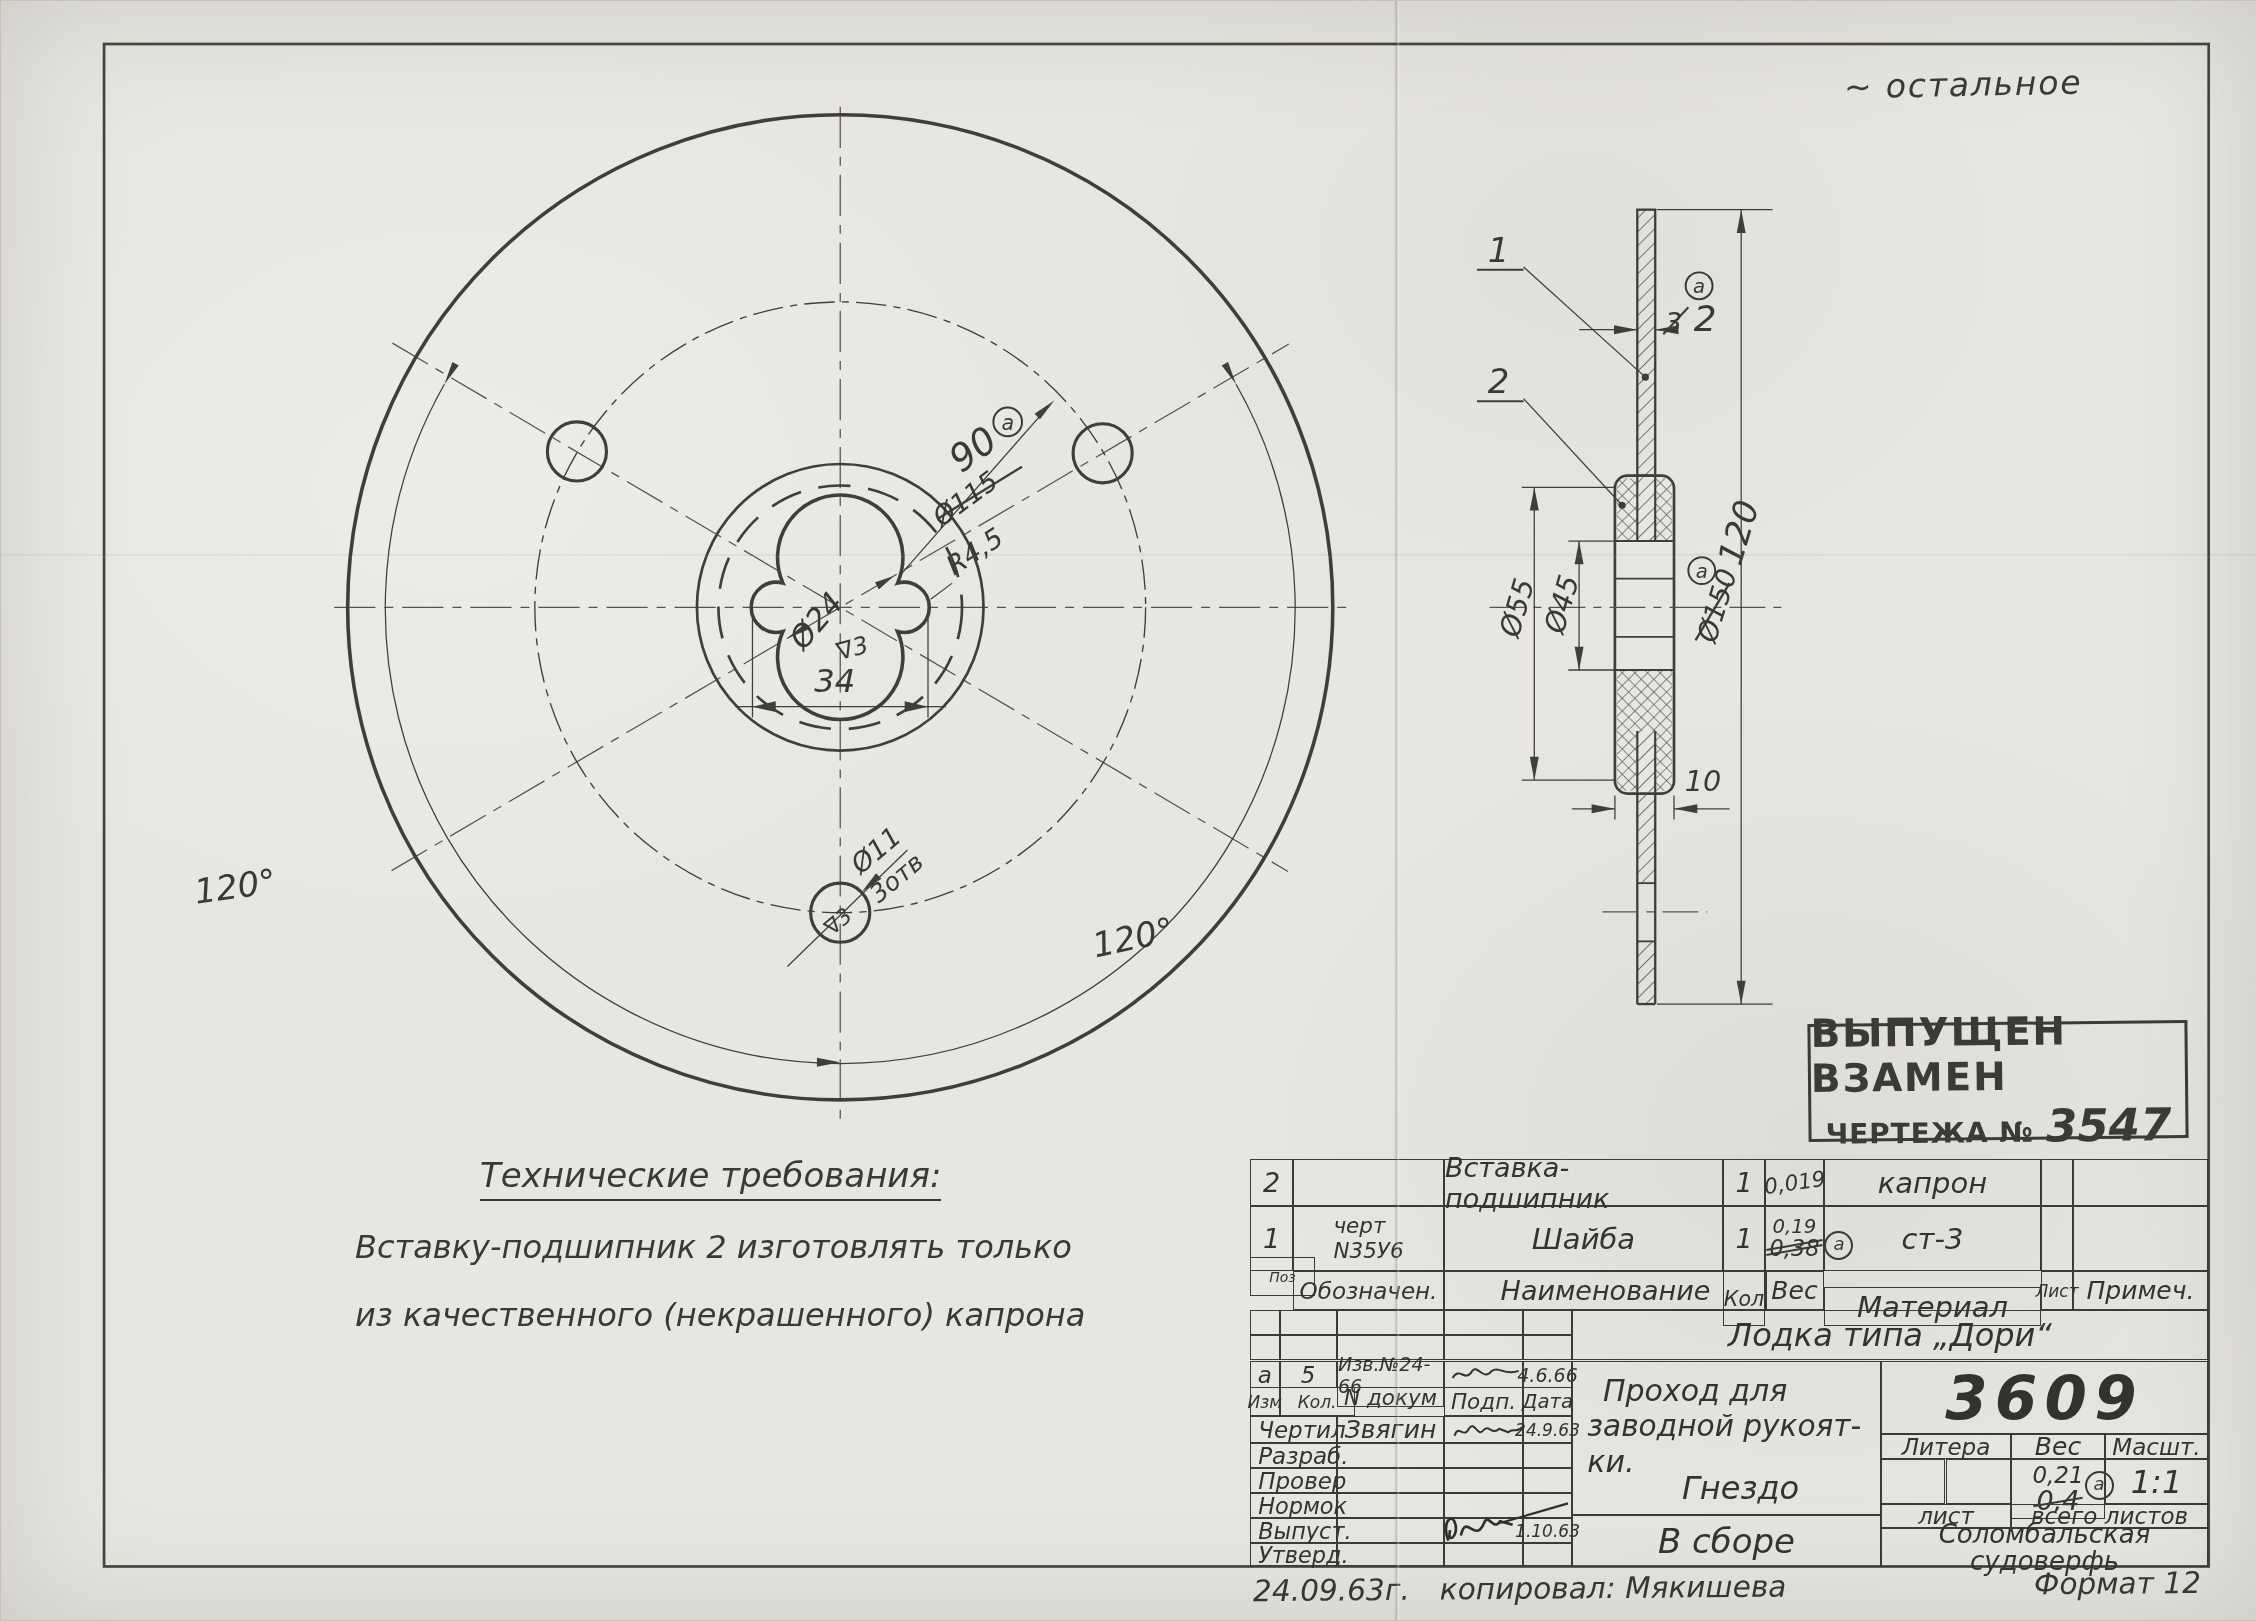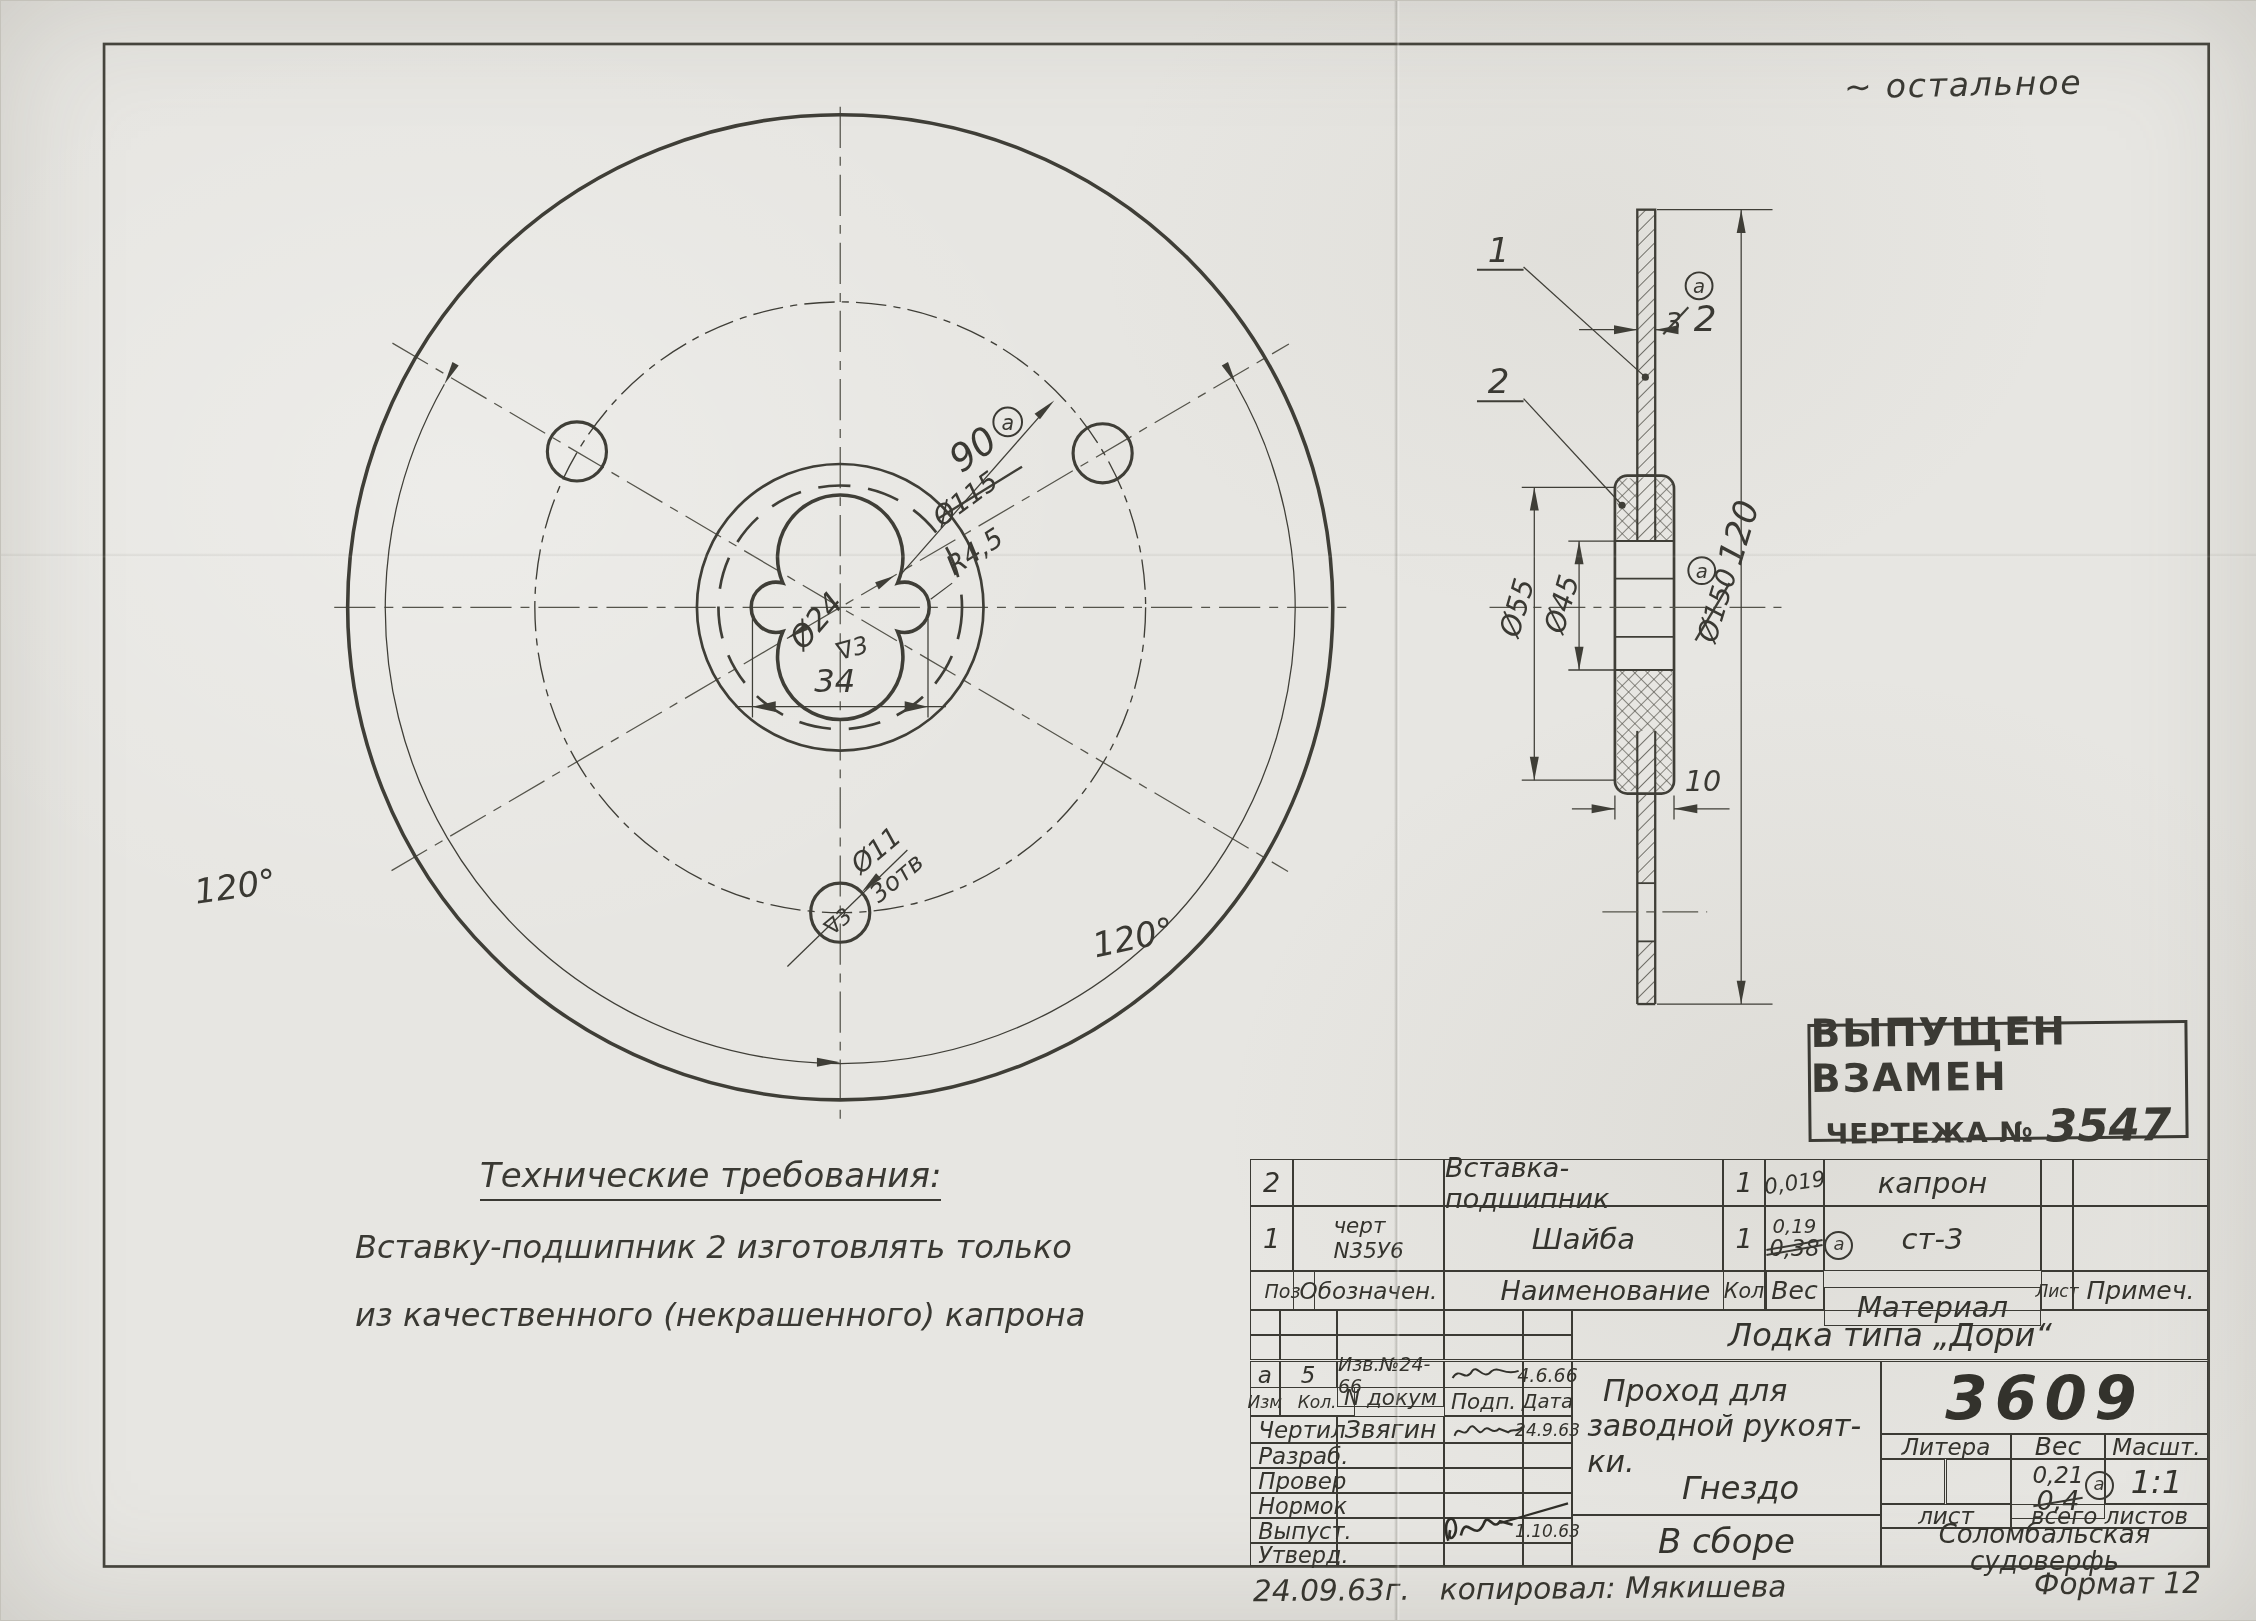--- a/index.html
+++ b/index.html
@@ -272,24 +272,24 @@
       <div class="wstack">
         <span style="font-size:19.7px">0,19</span>
         <span class="strike dbl" style="font-size:22.4px">0,38</span>
         <span class="rev" style="position:absolute;right:-34px;top:14.3px">а</span>
       </div>
     </div>
     <div class="cell" style="left:574px;top:47px;width:217px;height:65px;font-size:29px">ст-3</div>
     <div class="cell" style="left:791px;top:47px;width:32px;height:65px"></div>
     <div class="cell" style="left:823px;top:47px;width:135px;height:65px"></div>
 
-    <div class="cell" style="left:0;top:112px;width:65px;height:39px;font-size:19px">Поз</div>
+    <div class="cell" style="left:0;top:98px;width:65px;height:39px;font-size:14px">Поз</div>
     <div class="cell" style="left:43px;top:112px;width:151px;height:39px;font-size:23px">Обозначен.</div>
     <div class="cell" style="left:194px;top:112px;width:323px;height:39px;font-size:27px">Наименование</div>
-    <div class="cell" style="left:473px;top:112px;width:42px;height:39px;font-size:20.6px">Кол</div>
+    <div class="cell" style="left:473px;top:112px;width:42px;height:55px;font-size:20.6px">Кол</div>
     <div class="cell" style="left:515px;top:112px;width:59px;height:39px;font-size:25px">Вес</div>
     <div class="cell" style="left:574px;top:128px;width:217px;height:39px;font-size:29px">Материал</div>
     <div class="cell" style="left:791px;top:112px;width:32px;height:39px;font-size:17px">Лист</div>
     <div class="cell" style="left:823px;top:112px;width:135px;height:39px;font-size:25px">Примеч.</div>
 
     <div class="cell" style="left:322px;top:151px;width:636px;height:50px;font-size:32px">Лодка типа „Дори“</div>
 
     <div class="cell" style="left:0;top:151px;width:29.6px;height:25px"></div>
     <div class="cell" style="left:29.6px;top:151px;width:57px;height:25px"></div>
     <div class="cell" style="left:87px;top:151px;width:107px;height:25px"></div>

